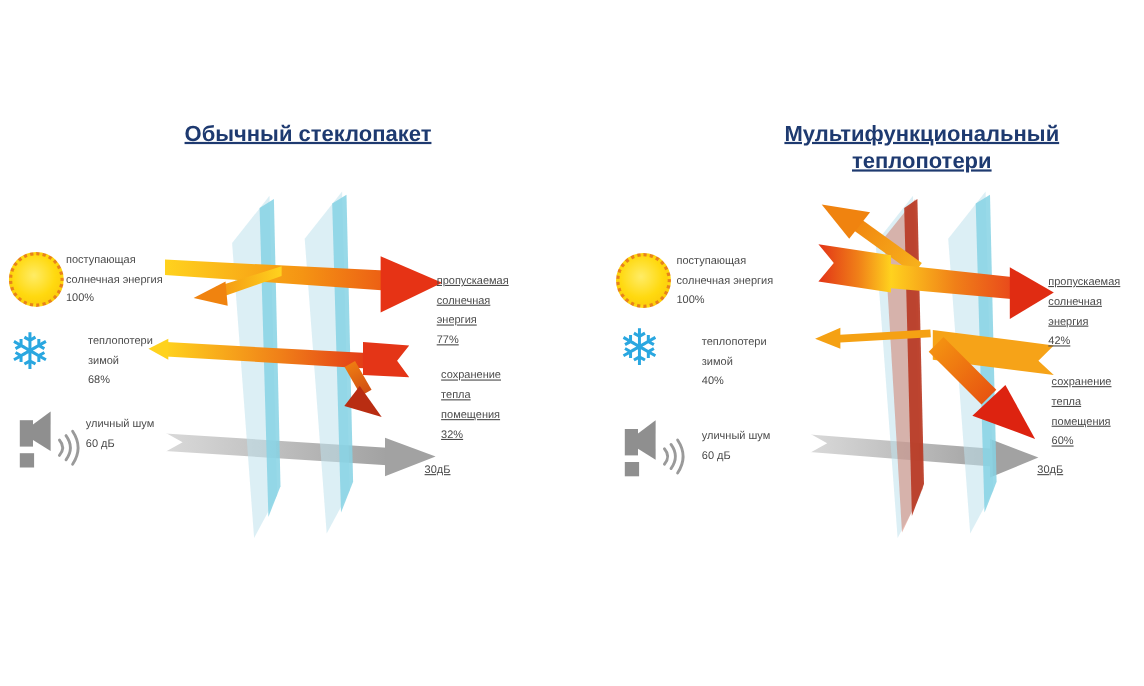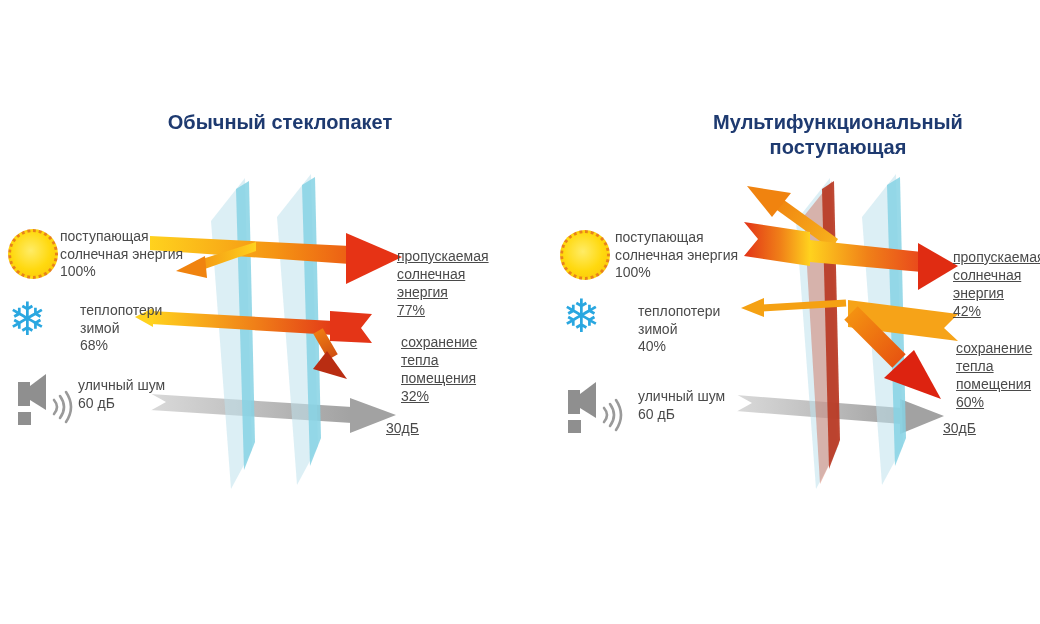--- a/index.html
+++ b/index.html
@@ -3,24 +3,24 @@
 <meta charset="utf-8">
 <style>
   html,body{margin:0;padding:0;background:#ffffff;}
   .canvas{
     position:relative;width:1040px;height:624px;background:#ffffff;overflow:hidden;
     font-family:"Liberation Sans","DejaVu Sans",sans-serif;
   }
   .art{position:absolute;left:0;top:0;}
   .ttl{
     position:absolute;font-size:20px;font-weight:bold;color:#1e3a70;
-    text-align:center;white-space:pre-line;line-height:25px;
+    text-align:center;white-space:pre-line;line-height:25px;text-decoration:underline;
   }
   .lbl{
-    position:absolute;font-size:14px;color:#4a4a4a;line-height:17.5px;
+    position:absolute;font-size:10px;color:#4a4a4a;line-height:17.5px;
     white-space:pre-line;
   }
   .out{line-height:18px;text-decoration:underline;}
   .sun{
     position:absolute;width:44px;height:44px;border-radius:50%;
     background:radial-gradient(circle at 45% 42%, #ffec66 0%, #ffd90f 55%, #f9c307 100%);
     border:3px dotted #e8821a;box-sizing:content-box;
   }
   .snow{
     position:absolute;font-size:46px;line-height:1;color:#2aa7e0;font-weight:bold;
@@ -136,21 +136,21 @@
       <line x1="846" y1="303" x2="760" y2="308" stroke="#f5a113" stroke-width="7"></line>
       <polygon points="764,298 741,308 764,317" fill="#f5a113"></polygon>
       <polygon points="848,300 958,314 944,328 958,341 848,327" fill="#f6a318"></polygon>
       <line x1="851" y1="313" x2="899" y2="361" stroke="url(#g10)" stroke-width="19"></line>
       <polygon points="884,378 914,350 941,399" fill="#dd2310"></polygon>
     </g>
   </svg>
 
   <div class="ttl" style="left:130px;top:110px;width:300px;">Обычный стеклопакет</div>
   <div class="ttl" style="left:668px;top:110px;width:340px;">Мультифункциональный
-поступающая</div>
+теплопотери</div>
 
   <div class="sun" style="left:8px;top:229px;"></div>
   <div class="lbl" style="left:60px;top:228px;width:130px;">поступающая
 солнечная энергия
 100%</div>
 
   <div class="snow" style="left:8px;top:296px;">❄</div>
   <div class="lbl" style="left:80px;top:302px;width:120px;">теплопотери
 зимой
 68%</div>

